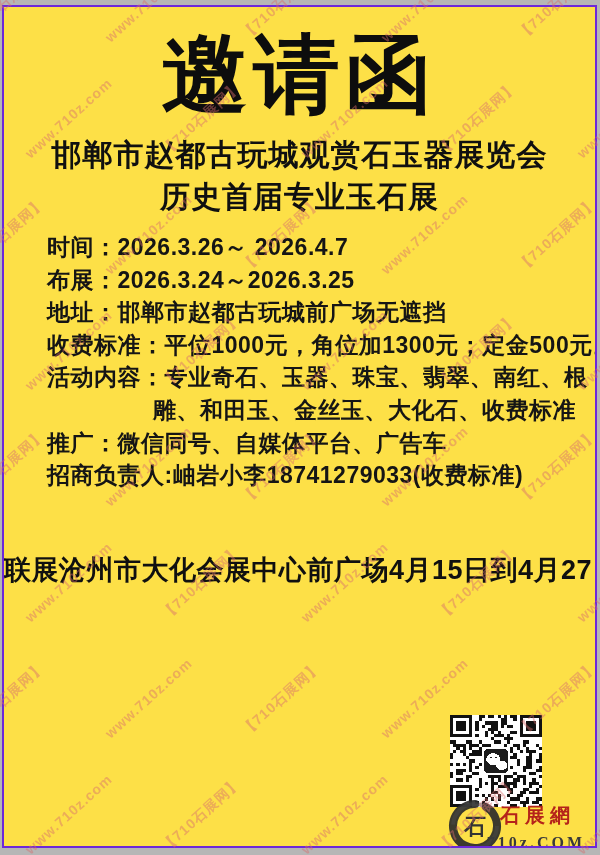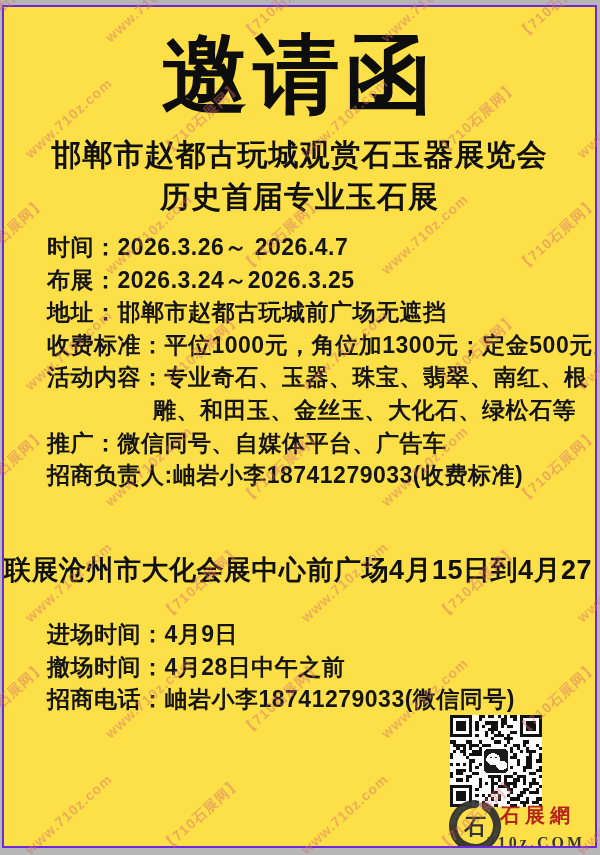--- a/index.html
+++ b/index.html
@@ -155,32 +155,27 @@
 
       <div class="sub sub2">历史首届专业玉石展</div>
       <div class="sub sub1">邯郸市赵都古玩城观赏石玉器展览会</div>
 
       <div class="info-block block1">
         <div>时间：2026.3.26～ 2026.4.7</div>
         <div>布展：2026.3.24～2026.3.25</div>
         <div>地址：邯郸市赵都古玩城前广场无遮挡</div>
         <div>收费标准：平位1000元，角位加1300元；定金500元。</div>
         <div>活动内容：专业奇石、玉器、珠宝、翡翠、南红、根</div>
-        <div class="indent">雕、和田玉、金丝玉、大化石、绿松石等</div>
+        <div class="indent">雕、和田玉、金丝玉、大化石、收费标准</div>
         <div>推广：微信同号、自媒体平台、广告车</div>
         <div>招商负责人:岫岩小李18741279033(收费标准)</div>
       </div>
 
       <div class="sec2h sec2h1">联展沧州市大化会展中心前广场4月15日到4月27日</div>
 
-      <div class="info-block block2">
-        <div>进场时间：4月9日</div>
-        <div>撤场时间：4月28日中午之前</div>
-        <div>招商电话：岫岩小李18741279033(微信同号)</div>
-      </div>
 
       <div class="qr">
         <svg id="qr-svg" width="94" height="92" viewBox="0 0 29 29" shape-rendering="crispEdges">
             <rect x="0" y="0" width="29" height="29" fill="#fff"></rect>
             <rect x="9" y="0" width="1" height="1" fill="#111"></rect>
             <rect x="10" y="0" width="1" height="1" fill="#111"></rect>
             <rect x="12" y="0" width="1" height="1" fill="#111"></rect>
             <rect x="13" y="0" width="1" height="1" fill="#111"></rect>
             <rect x="15" y="0" width="1" height="1" fill="#111"></rect>
             <rect x="17" y="0" width="1" height="1" fill="#111"></rect>

